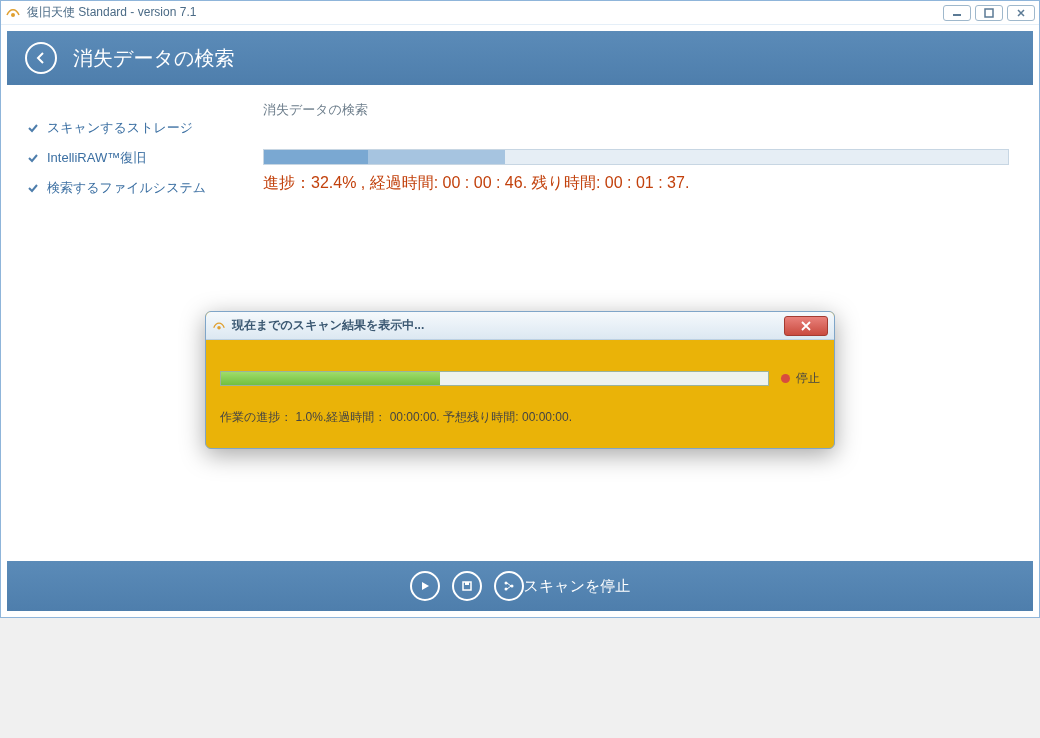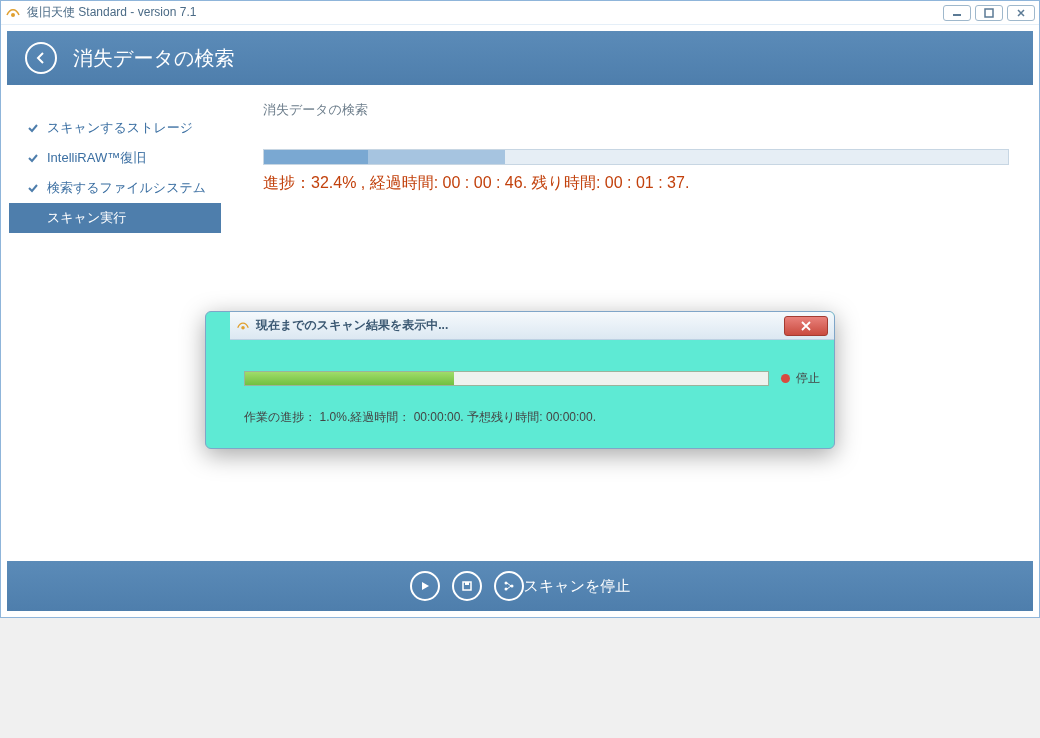--- a/index.html
+++ b/index.html
@@ -174,27 +174,26 @@
   position: absolute;
   left: 0; top: 0; right: 0; bottom: 0;
   display: flex;
   align-items: flex-start;
   justify-content: center;
   pointer-events: none;
 }
 .modal {
   margin-top: 310px;
   width: 630px;
-  background: #5eead4;
+  background: #eab308;
   border: 1px solid #7fa5c8;
   border-radius: 6px;
   box-shadow: 0 6px 24px rgba(0,0,0,0.35);
   pointer-events: auto;
   overflow: hidden;
-  padding-left: 24px;
 }
 .modal-title {
   height: 28px;
   background: linear-gradient(#f5f9fc, #dce8f2);
   border-bottom: 1px solid #bcd0e2;
   display: flex;
   align-items: center;
   padding: 0 6px;
   position: relative;
 }
@@ -315,23 +314,20 @@
         <span>IntelliRAW™復旧</span>
       </div>
       <div class="side-item">
         <span class="check-icon">
           <svg viewBox="0 0 12 12" width="12" height="12">
               <path d="M2 6 L5 9 L10 3" stroke="#4e7eac" stroke-width="2" fill="none"></path>
             </svg>
         </span>
         <span>検索するファイルシステム</span>
       </div>
-      <div class="side-item active">
-        <span>スキャン実行</span>
-      </div>
     </div>
 
     <div class="main">
       <div class="section-title">消失データの検索</div>
       <div class="progress-outer">
         <div class="progress-inner-1"></div>
         <div class="progress-inner-2"></div>
       </div>
       <div class="progress-text">進捗：32.4% , 経過時間: 00 : 00 : 46.   残り時間: 00 : 01 : 37.</div>
     </div>

